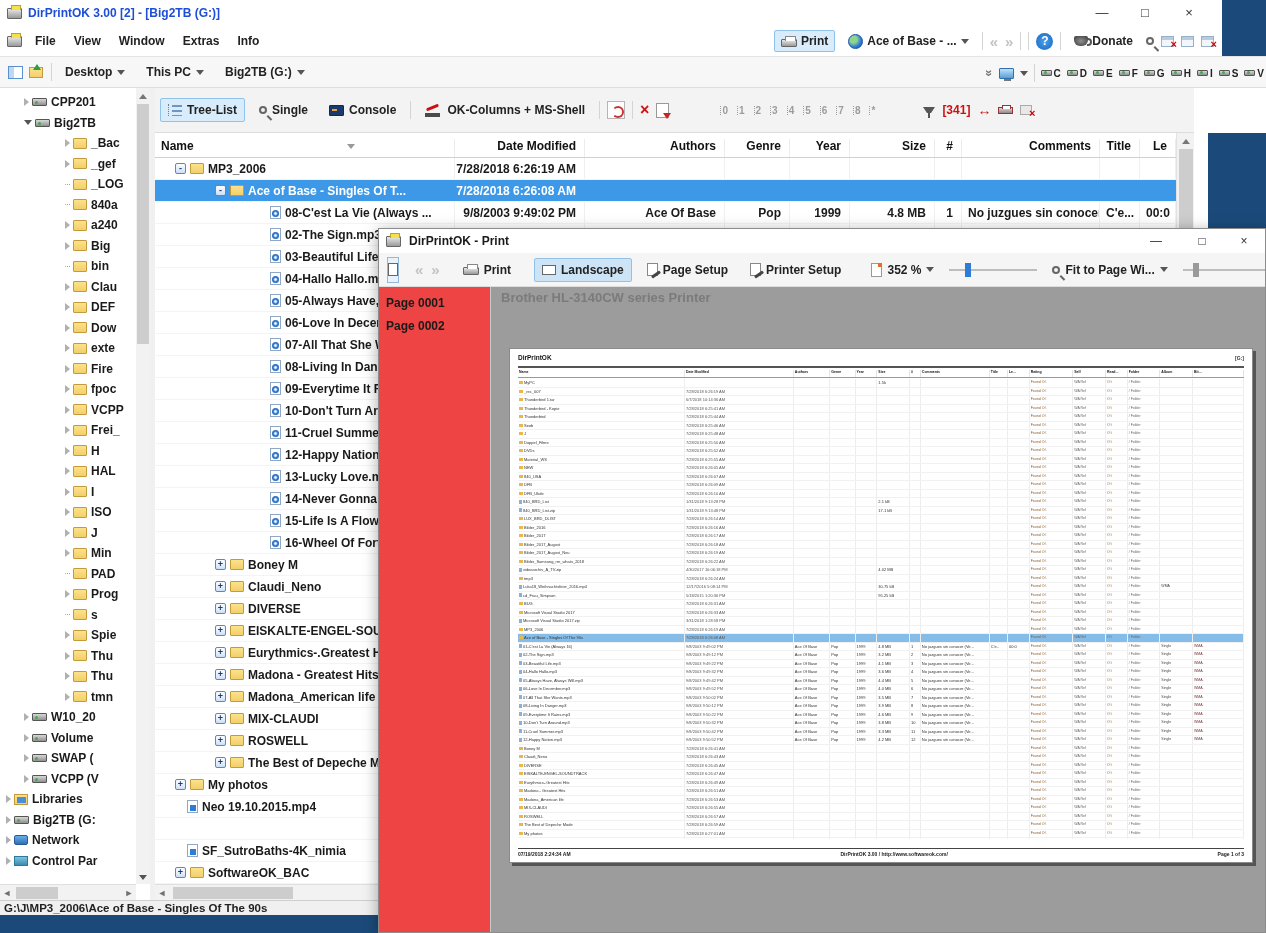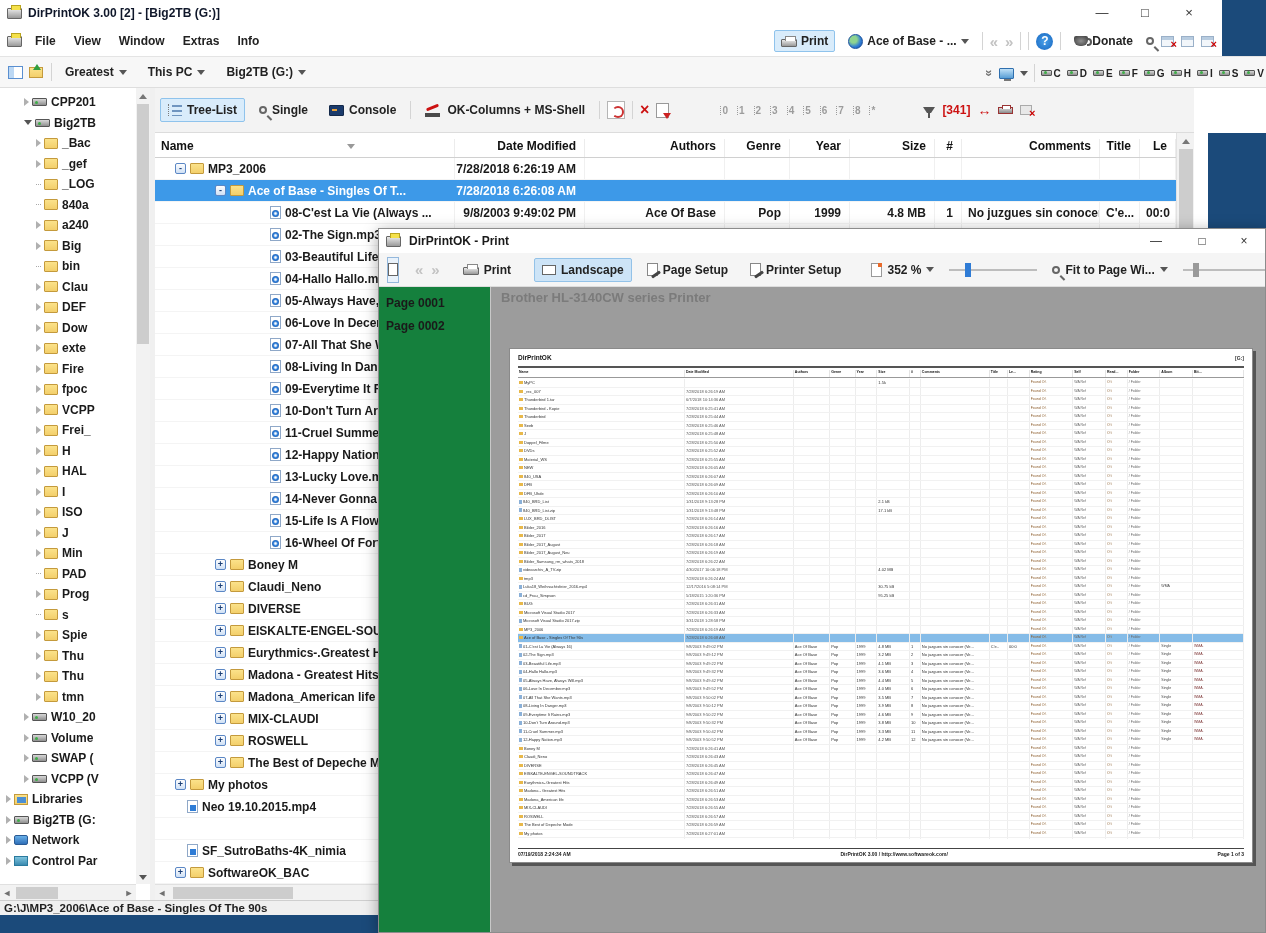--- a/index.html
+++ b/index.html
@@ -3,21 +3,21 @@
 <meta charset="utf-8">
 <style>
   html,body{margin:0;padding:0;width:1266px;height:933px;overflow:hidden;
     font-family:"Liberation Sans",sans-serif;background:#1b4a7a;}
   *{box-sizing:border-box;}
   .desktop{position:absolute;inset:0;}
   
   .win{position:absolute;left:0;top:0;width:1266px;height:915px;background:#fff;z-index:1;
        box-shadow:inset 2px 0 0 #4a7ab5;}
   .titlebar{position:absolute;left:0;top:0;right:0;height:26px;background:#fff;}
-  .apptitle{position:absolute;left:28px;top:6px;font-size:12px;font-weight:bold;color:#0f172a;}
+  .apptitle{position:absolute;left:28px;top:6px;font-size:12px;font-weight:bold;color:#1d4ed8;}
   .wctl{position:absolute;top:2px;width:34px;height:22px;text-align:center;font-size:13px;color:#333;line-height:22px;}
   .wc-min{left:1085px}.wc-max{left:1128px}.wc-close{left:1172px}
   .menubar{position:absolute;left:0;top:26px;right:0;height:30px;background:#fff;display:flex;align-items:center;}
   .menuitem{font-size:12px;font-weight:bold;color:#222;padding:4px 9px;}
   .quickbar{position:absolute;right:52px;top:0;height:30px;display:flex;align-items:center;gap:7px;}
   .qbtn{display:flex;align-items:center;gap:4px;font-size:12px;font-weight:bold;color:#222;padding:3px 6px;border-radius:2px;}
   .qbtn.hl{background:#d9ecfb;border:1px solid #8fc3ec;}
   .sep{width:1px;height:18px;background:#d4d4d4;}
   .grayarrow{color:#c3c3c3;font-size:15px;font-weight:bold;}
   
@@ -79,21 +79,21 @@
   .i-pagesetup{width:11px;height:13px;background:#fff;border:1px solid #888;}
   .i-pagesetup::after{content:"";position:absolute;right:-4px;bottom:-1px;width:10px;height:3px;background:#444;transform:rotate(-35deg);border-radius:1px;}
   .i-pagezoom{width:11px;height:14px;background:#fff;border:1px solid #999;}
   .i-pagezoom::after{content:"";position:absolute;right:-1px;top:-1px;width:4px;height:4px;background:#e86a2a;}
   .lvlbtn{display:flex;align-items:center;color:#9c9c9c;font-size:10px;font-weight:bold;gap:1px;}
   .lvlbar{width:1px;height:9px;border-left:1px dotted #9c9c9c;}
   
   .treepane{position:absolute;left:0;top:88px;width:150px;height:812px;background:#fff;overflow:hidden;}
   .treeitems{position:absolute;left:0;top:4px;width:136px;text-align:center;}
   .titem{height:20.5px;display:flex;align-items:center;white-space:nowrap;overflow:hidden;font-size:12px;font-weight:bold;color:#1a1a1a;}
-  .tl1{padding-left:6px}.tl2{padding-left:24px}.tl3{padding-left:36px}
+  .tl1{padding-left:6px}.tl2{padding-left:24px}.tl3{padding-left:65px}
   .tar{margin-right:3px;flex:none;}
   .ar-r .tar{width:0;height:0;border-top:4px solid transparent;border-bottom:4px solid transparent;border-left:5px solid #b0b0b0;}
   .ar-d .tar{width:0;height:0;border-left:4px solid transparent;border-right:4px solid transparent;border-top:5px solid #555;}
   .ar-n .tar{width:5px;height:1px;border-top:1px dotted #aaa;}
   .tic{flex:none;margin-right:4px;display:inline-block;position:relative;}
   .ic-folder .tic{width:14px;height:11px;background:linear-gradient(#fbe28a,#f3cf6b);border:1px solid #c49a3c;border-radius:1px;}
   .ic-drive .tic{width:15px;height:8px;background:linear-gradient(#d8d8d8,#8f8f8f);border:1px solid #555;border-radius:1px;}
   .ic-drive .tic::after{content:"";position:absolute;left:2px;bottom:1px;width:3px;height:3px;background:#3fae49;border-radius:50%;}
   .ic-lib .tic{width:14px;height:11px;background:linear-gradient(#fbe28a,#f3cf6b);border:1px solid #c49a3c;}
   .ic-lib .tic::after{content:"";position:absolute;left:2px;top:2px;width:9px;height:6px;background:#4b8fd4;}
@@ -157,21 +157,21 @@
   .pwc-min{right:94px}.pwc-max{right:48px}.pwc-close{right:6px}
   .ptb{position:absolute;left:0;top:24px;right:0;height:34px;background:#f5f5f5;border-bottom:1px solid #ddd;
        display:flex;align-items:center;gap:8px;padding-left:8px;overflow:hidden;}
   .pvbtn{display:flex;align-items:center;gap:5px;font-size:12px;font-weight:bold;color:#222;padding:4px 7px;border-radius:2px;white-space:nowrap;}
   .pvbtn.hl{background:#cde4f7;border:1px solid #93c2e8;}
   .portraitbtn{width:28px;height:26px;border:1px solid #94b8dc;background:#e9f2fb;display:flex;align-items:center;justify-content:center;}
   .slider{width:88px;height:18px;position:relative;flex:none;}
   .slider::before{content:"";position:absolute;left:0;right:0;top:8px;height:2px;background:#bdbdbd;}
   .shandle{position:absolute;top:2px;width:6px;height:14px;background:#2f7cd6;}
   .shandle.gray{background:#9a9a9a;}
-  .pagespane{position:absolute;left:0;top:58px;width:112px;bottom:0;background:#15803d;border-right:1px solid #c8c8c8;padding:5px 7px;}
+  .pagespane{position:absolute;left:0;top:58px;width:112px;bottom:0;background:#ef4444;border-right:1px solid #c8c8c8;padding:5px 7px;}
   .pageitem{font-size:12px;font-weight:bold;color:#1a1a1a;line-height:23px;white-space:nowrap;}
   .grayarea{position:absolute;left:112px;top:58px;right:0;bottom:0;background:#9c9c9c;overflow:hidden;}
   .printername{position:absolute;left:10px;top:3px;font-size:13px;font-weight:bold;color:#7b7b7b;}
   .ppage{position:absolute;left:18px;top:61px;width:744px;height:515px;background:#fff;border:1px solid #8a8a8a;
          box-shadow:3px 3px 0 rgba(0,0,0,.45);}
   .pgheader{position:absolute;left:8px;right:8px;top:5px;height:10px;}
   .pgh-l{position:absolute;left:0;top:0;font-size:6.5px;font-weight:bold;color:#111;}
   .pgh-r{position:absolute;right:0;top:1px;font-size:5px;font-weight:bold;color:#333;}
   .pgline{position:absolute;left:8px;right:8px;top:17px;border-top:2px solid #555;}
   .mhead,.mrow{display:grid;grid-template-columns:23% 15% 5% 3.5% 3% 4.5% 1.5% 9.5% 2.5% 3% 6% 4.5% 3% 4.5% 4.5% 1fr;}
@@ -248,21 +248,21 @@
       </div>
     </div>
 
     <div class="navbar">
       <span class="i i-cols" style="margin:0 6px 0 8px;"></span>
       <span class="i i-upfold" style="margin-right:8px;"></span>
       <span class="sep"></span>
 
         <span class="crumb c-desk">
           <span class="i cic"></span>
-          <span>Greatest</span>
+          <span>Desktop</span>
           <span class="tri-d"></span>
         </span>
 
         <span class="crumb c-pc">
           <span class="i cic"></span>
           <span>This PC</span>
           <span class="tri-d"></span>
         </span>
 
         <span class="crumb c-drv">

